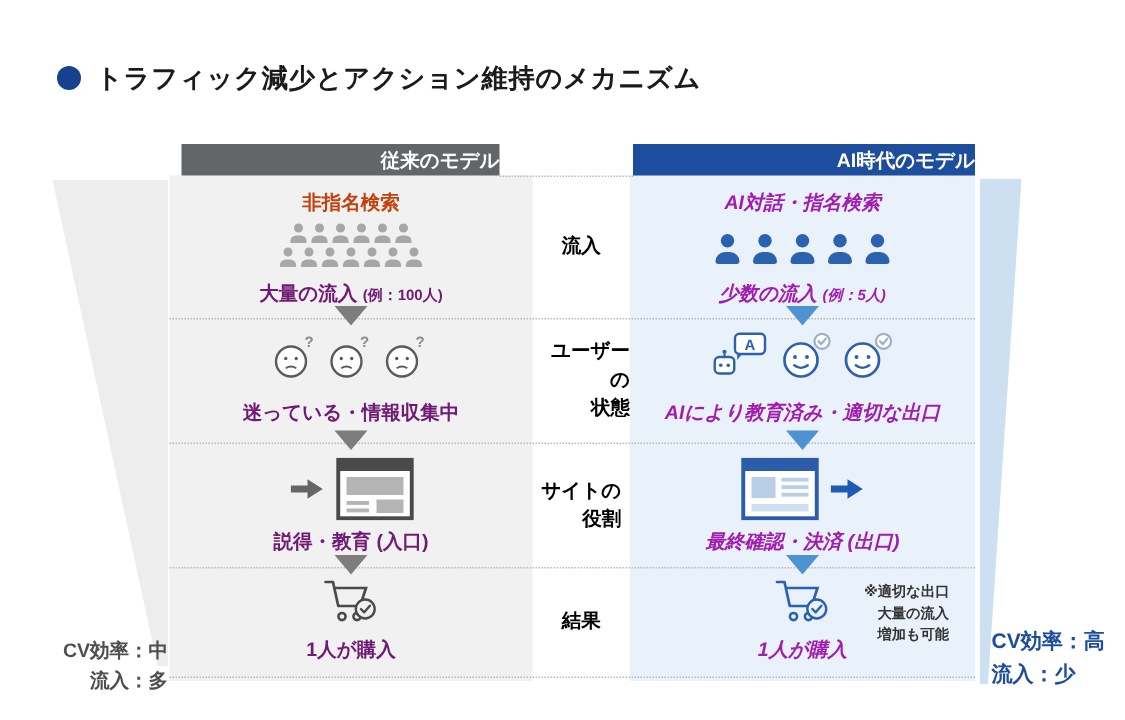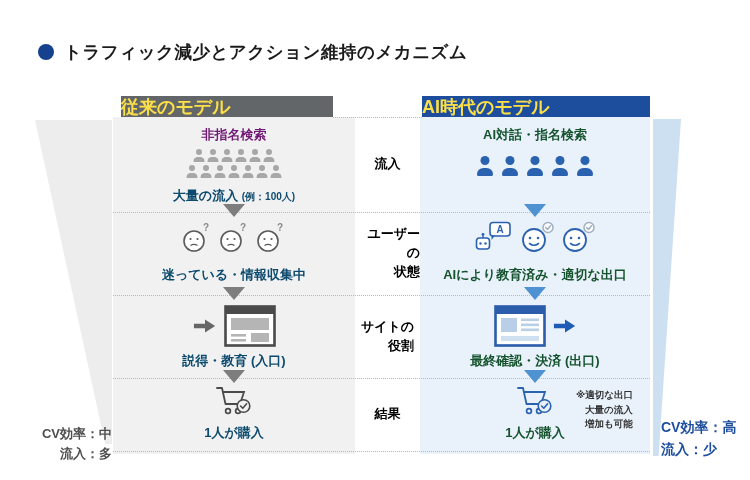--- a/index.html
+++ b/index.html
@@ -12,40 +12,40 @@
   .dot { width:16px; height:16px; border-radius:50%; background:#16418f; flex:0 0 auto; }
   .title { font-size:17.5px; font-weight:700; color:#1b1b1b; letter-spacing:.5px; }
 
   
   .wedge-left  { position:absolute; left:35px;  top:120px; width:77px;  height:324px; background:#ededed;
                  clip-path:polygon(0 0,100% 0,100% 100%,91% 100%); }
   .wedge-right { position:absolute; left:653px; top:119px; width:28px;  height:337px; background:#cce0f2;
                  clip-path:polygon(0 0,100% 0,20% 100%,0 100%); }
 
   
-  .hdr { position:absolute; top:96px; height:22px; line-height:22px; text-align:left;
-         color:#fde047; font-weight:700; font-size:18px; }
+  .hdr { position:absolute; top:96px; height:22px; line-height:22px; text-align:right;
+         color:#ffffff; font-weight:700; font-size:13px; }
   .hdr-left  { left:121px; width:212px; background:#636669; }
   .hdr-right { left:422px; width:228px; background:#1d4e9e; }
 
   
   .panel { position:absolute; top:117px; height:337px; }
   .panel-left  { left:113px; width:242px; background:#f1f1f1; }
   .panel-right { left:420px; width:230px; background:#e9f1fa; }
 
   .row { position:absolute; left:0; width:100%; text-align:center; }
   .r1 { top:0;     height:95px; }
   .r2 { top:95px;  height:83px; }
   .r3 { top:178px; height:83px; }
   .r4 { top:261px; height:73px; }
 
-  .heading { padding-top:9px; font-size:13px; font-weight:700; color:#701a75; }
-  .caption { position:absolute; left:0; right:0; bottom:7px; font-size:13px; font-weight:700; color:#0c4a6e; }
+  .heading { padding-top:9px; font-size:13px; font-weight:700; color:#c2410c; }
+  .caption { position:absolute; left:0; right:0; bottom:7px; font-size:13px; font-weight:700; color:#701a75; }
   .r2 .caption { bottom:11px; } .r3 .caption { bottom:8px; } .r4 .caption { bottom:9px;margin-top:48px; }
-  .panel-right .heading, .panel-right .caption { color:#14532d; }
+  .panel-right .heading, .panel-right .caption { color:#a21caf;font-style:italic; }
   .note-inline { font-size:10px; }
 
   
   .people { line-height:0; margin-top:5px; }
   .people + .people { margin-top:3px; }
   .person { display:inline-block; position:relative; width:12px; height:13px; margin:0 1px; }
   .person::before { content:""; position:absolute; top:0; left:50%; transform:translateX(-50%);
                     width:6px; height:6px; border-radius:50%; background:#a7a7a7; }
   .person::after  { content:""; position:absolute; bottom:0; left:50%; transform:translateX(-50%);
                     width:11px; height:5.5px; border-radius:5px 5px 1px 1px; background:#a7a7a7; }
@@ -182,20 +182,24 @@
 状態</div>
     <div class="mid-label m3">サイトの
 役割</div>
     <div class="mid-label m4">結果</div>
   </div>
 
   <div class="panel panel-right">
     <div class="row r1">
       <div class="heading">AI対話・指名検索</div>
       <div class="people"><span class="person big"></span><span class="person big"></span><span class="person big"></span><span class="person big"></span><span class="person big"></span></div>
+      <div class="caption">
+        <span>少数の流入</span>
+        <span class="note-inline">(例：5人)</span>
+      </div>
     </div>
     <div class="varrow b a1"></div>
 
     <div class="row r2">
       <div class="icon-row">
         <svg width="38" height="32" viewBox="0 0 38 32">
           <rect x="15" y="1.5" width="20" height="13.5" rx="3" fill="#fff" stroke="#2a62b0" stroke-width="1.6"></rect>
           <path d="M20 14.5 l-3.5 4.5 v-4.5 z" fill="#2a62b0"></path>
           <text x="25" y="12" font-size="10" font-weight="bold" fill="#2a62b0" text-anchor="middle">A</text>
           <circle cx="8" cy="13.5" r="1.4" fill="#2a62b0"></circle>

